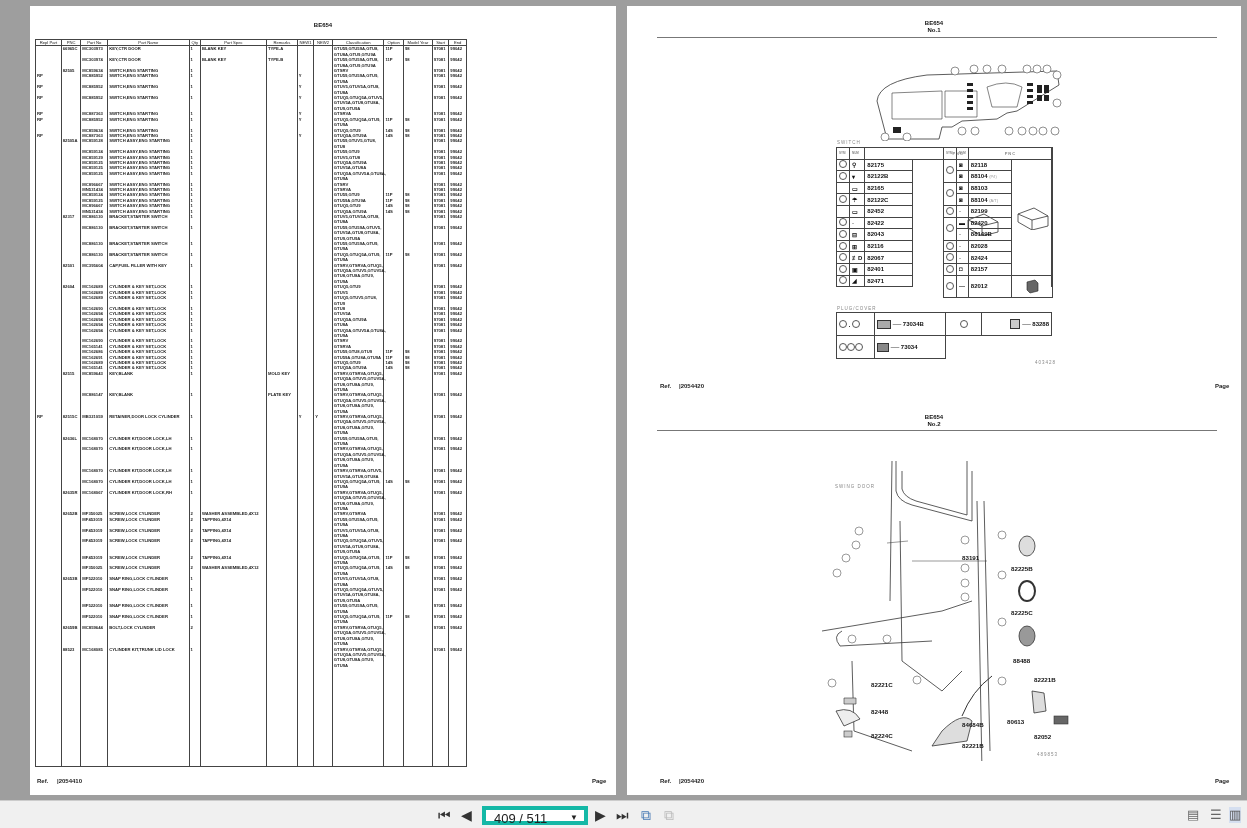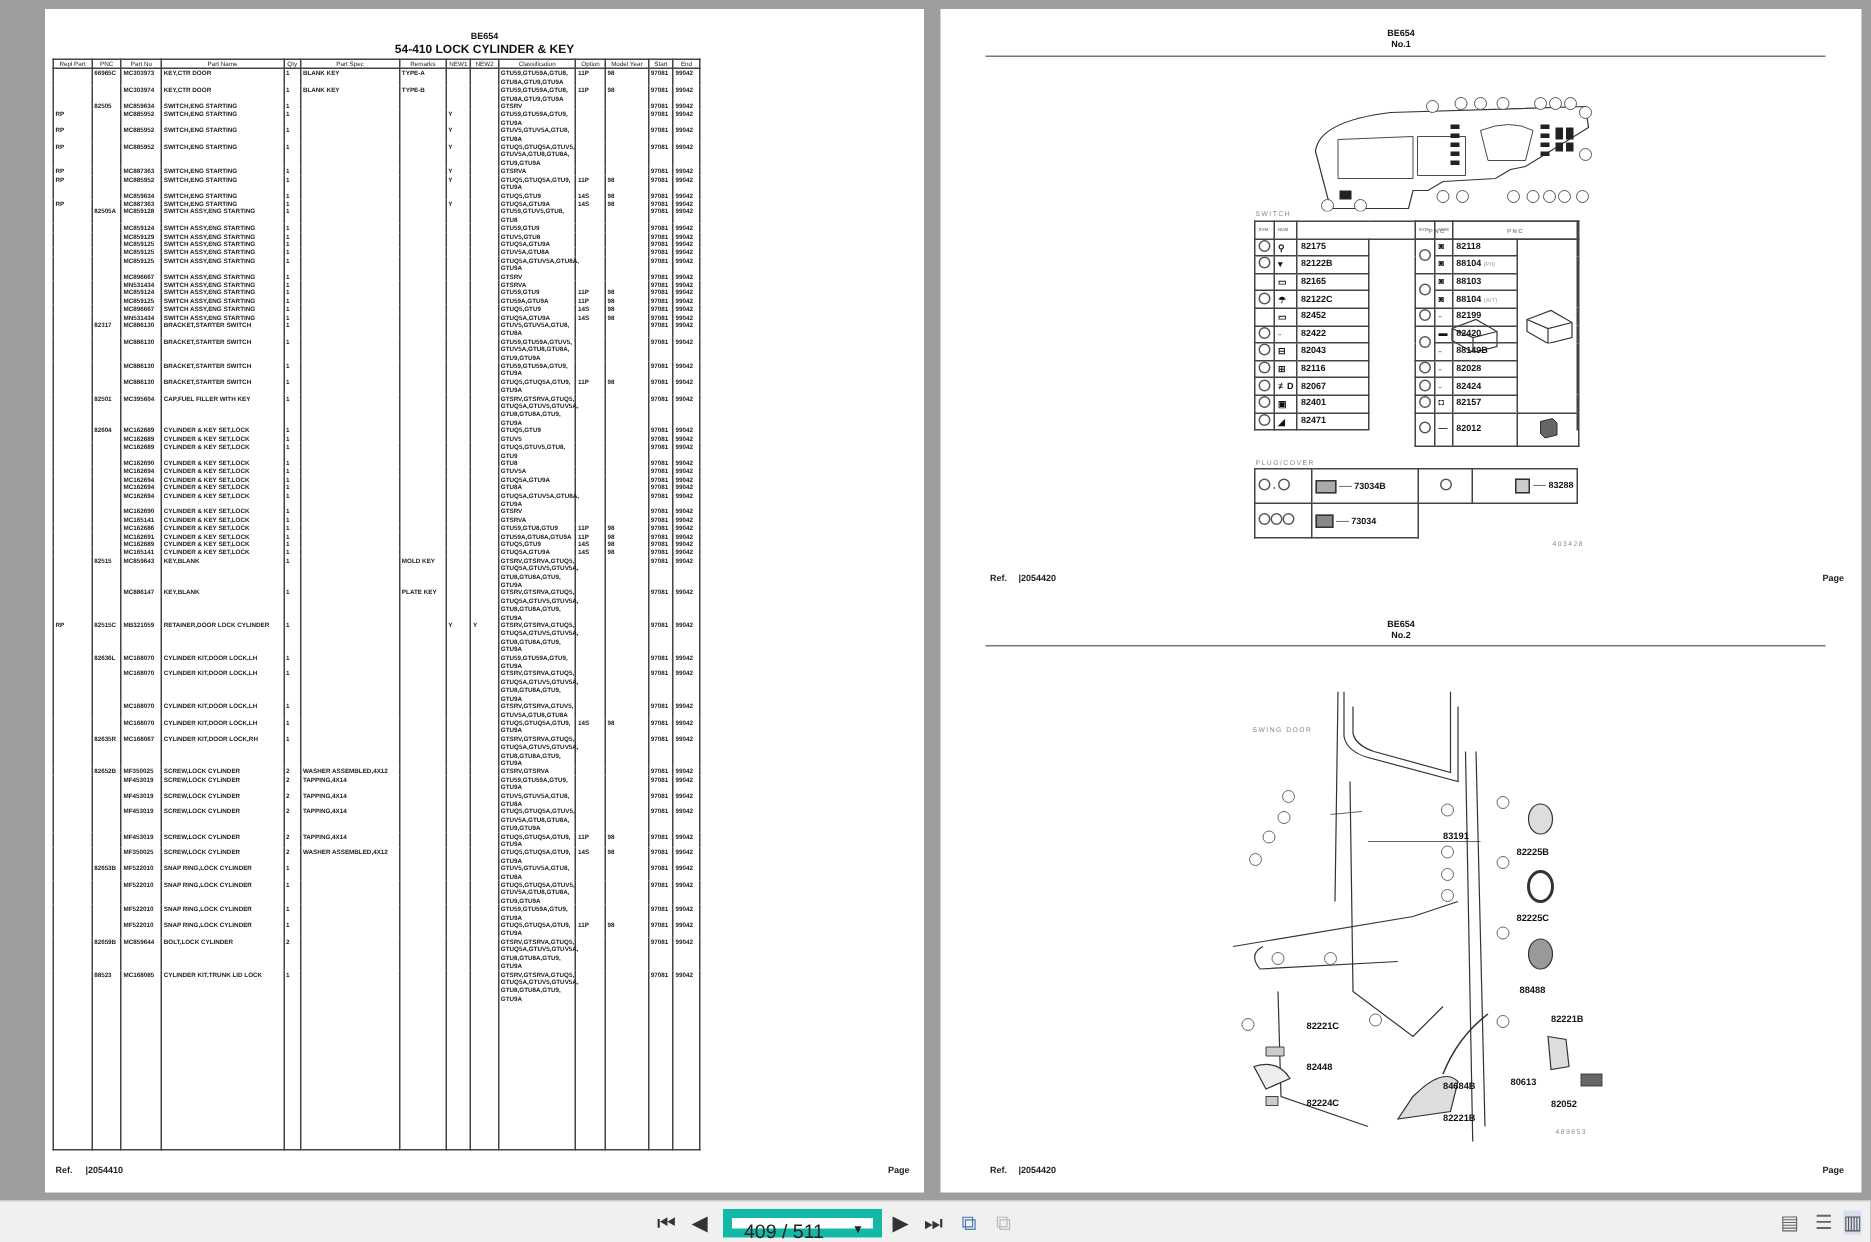--- a/index.html
+++ b/index.html
@@ -10,36 +10,35 @@
 #pg-right{left:627px;width:614px}
 .ph{position:absolute;text-align:center;font-weight:bold;color:#111}
 .tbl{position:absolute;left:5px;top:33px;width:432px;border-collapse:collapse;font-size:4.2px;line-height:5.4px;color:#222;table-layout:fixed}
 .tbl th{font-weight:normal;border:0.6px solid #444;padding:0 1px;text-align:center;height:6px;vertical-align:top}
 .tbl td{padding:0 1px;border-left:0.6px solid #444;border-right:0.6px solid #444;vertical-align:top;white-space:pre-line;font-weight:bold}
 .tbl tr.last td{border-bottom:0.6px solid #444;height:120px}
 .foot{position:absolute;font-size:6px;font-weight:bold;color:#222}
 .hr{position:absolute;height:1px;background:#777}
 .bar{position:absolute;left:0;top:800px;width:1247px;height:28px;background:#f0f0f0;border-top:1px solid #ccc}
 .nb{position:absolute;top:6px;font-size:14px;color:#333;cursor:pointer;line-height:16px}
-.pgbox{position:absolute;left:482px;top:5px;width:106px;height:19px;border:6px solid #14b8a6;background:#fff;font-size:13px;padding:1px 8px;color:#222}
+.pgbox{position:absolute;left:482px;top:5px;width:106px;height:19px;border:4px solid #14b8a6;background:#fff;font-size:13px;padding:1px 8px;color:#222}
 .pgbox .dd{position:absolute;right:6px;top:3px;font-size:8px}
 .swt{position:absolute;border-collapse:collapse;font-size:6px;font-weight:bold;color:#111}
 .swt td{border:0.6px solid #444;height:11.6px;padding:0 2px;vertical-align:middle}
 .circ{display:inline-block;width:8px;height:8px;border:0.6px solid #555;border-radius:50%}
 .lbl{position:absolute;font-size:6.2px;font-weight:bold;color:#111}
 .sm{position:absolute;font-size:4.5px;color:#888;letter-spacing:1px}
 </style>
 </head>
 <body>
 
 <div class="viewer">
 
   <div class="page" id="pg-left">
     <div class="ph" style="left:0;width:586px;top:16px;font-size:6px">BE654</div>
-    <div class="ph" style="left:0;width:586px;top:22px;font-size:8px">54-410 LOCK CYLINDER &amp; KEY</div>
     <table class="tbl" id="parts-table">
       <colgroup>
         <col style="width:25px">
           <col style="width:19px">
           <col style="width:26px">
           <col style="width:79px">
           <col style="width:11px">
           <col style="width:64px">
           <col style="width:30px">
           <col style="width:16px">

